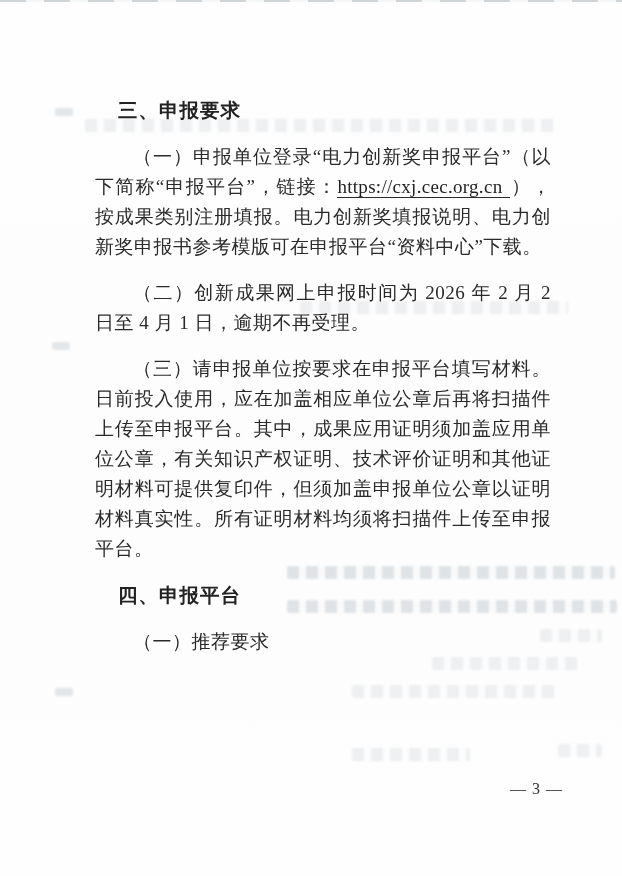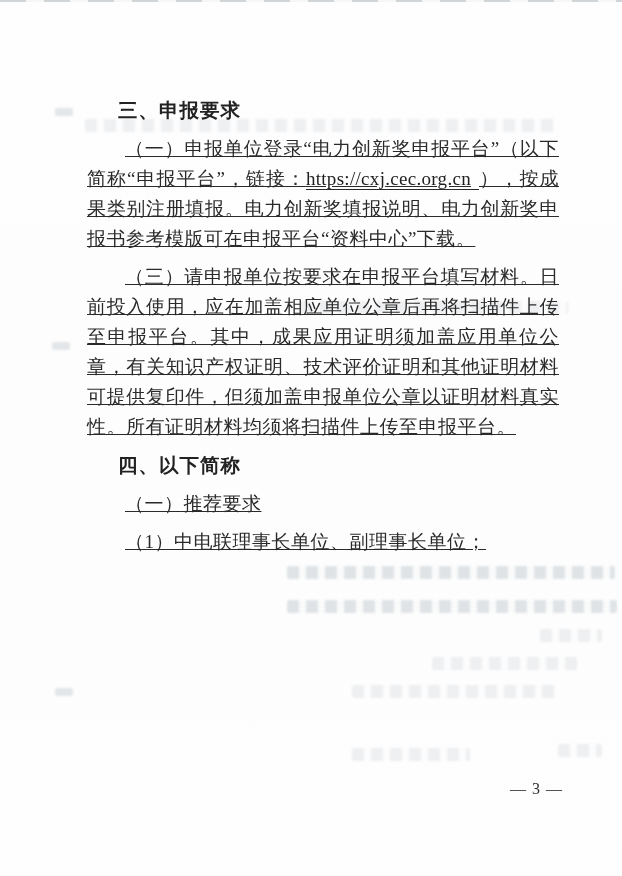--- a/index.html
+++ b/index.html
@@ -30,23 +30,22 @@
     left: 79px;
     top: 95px;
     width: 488px;
     font-size: 19px;
     line-height: 30px;
     letter-spacing: 0.5px;
     color: #2a2a2a;
     text-align: justify;
   }
   .doc-content p {
-    margin: 8px;
+    margin: 16px;
     text-indent: 2em;
-    text-decoration: underline;
   }
   .doc-content h3 {
     margin: 0;
     text-indent: 2em;
     font-size: 19.5px;
     line-height: 31px;
     font-weight: 700;
     font-family: "Liberation Sans", "DejaVu Sans", sans-serif;
     color: #222222;
     text-align: left;
@@ -104,29 +103,29 @@
   <div class="smudge tick" style="left:55px;  top:108px;"></div>
   <div class="smudge tick" style="left:52px;  top:342px;"></div>
   <div class="smudge tick" style="left:55px;  top:688px;"></div>
 
   <div class="doc-content">
 
     <h3>三、申报要求</h3>
 
     <p><span>（一）申报单位登录“电力创新奖申报平台”（以下简称“申报平台”，链接：</span><span class="platform-url">https://cxj.cec.org.cn</span><span>），按成果类别注册填报。电力创新奖填报说明、电力创新奖申报书参考模版可在申报平台“资料中心”下载。</span></p>
 
+    <p>（二）创新成果网上申报时间为 2026 年 2 月 2 日至 4 月 1 日，逾期不再受理。</p>
 
     <p>（三）请申报单位按要求在申报平台填写材料。日前投入使用，应在加盖相应单位公章后再将扫描件上传至申报平台。其中，成果应用证明须加盖应用单位公章，有关知识产权证明、技术评价证明和其他证明材料可提供复印件，但须加盖申报单位公章以证明材料真实性。所有证明材料均须将扫描件上传至申报平台。</p>
 
 
-    <h3>四、以下简称</h3>
+    <h3>四、申报平台</h3>
 
 
     <p>（一）推荐要求</p>
 
 
-    <p>（1）中电联理事长单位、副理事长单位；</p>
 
   </div>
 
   <div class="page-number">— 3 —</div>
 
 </div>
 
 </body></html>

